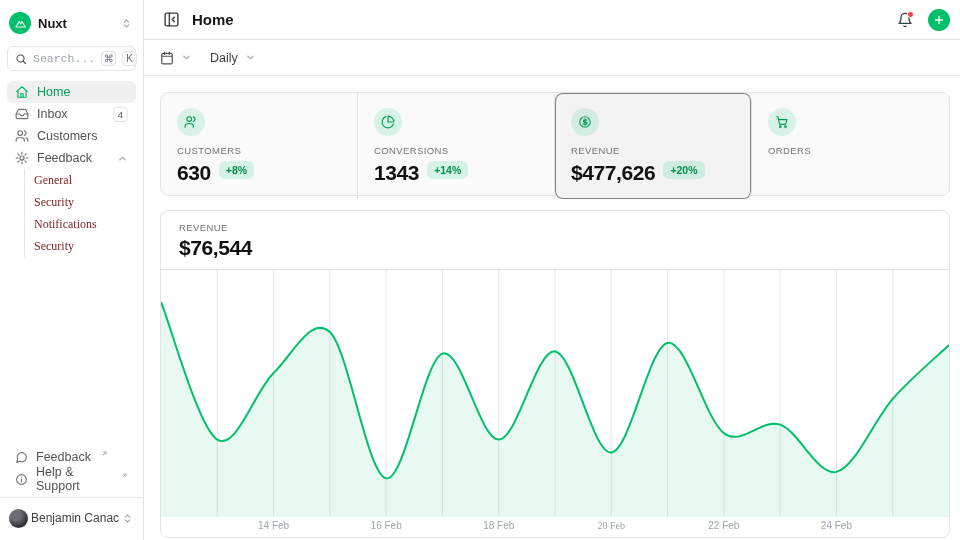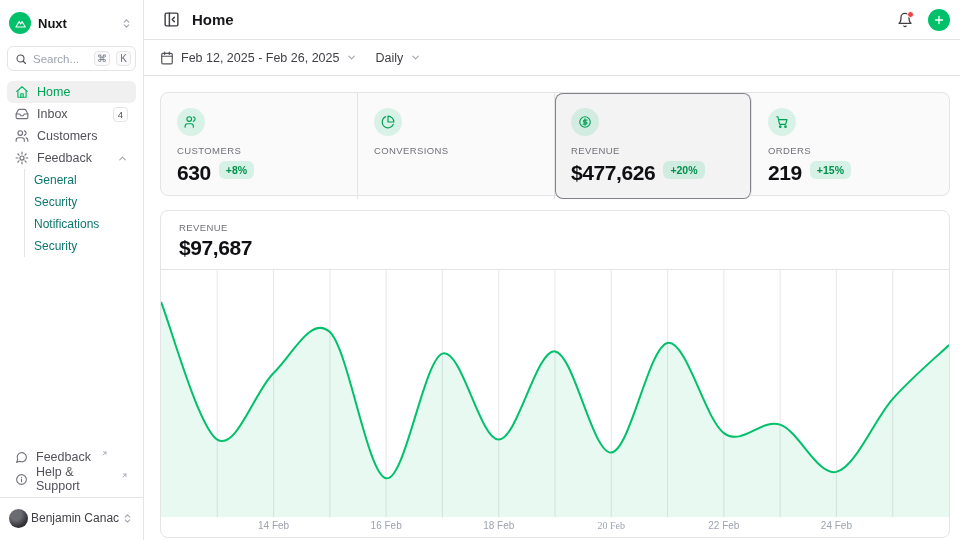--- a/index.html
+++ b/index.html
@@ -9,34 +9,34 @@
 
   
   .sidebar { width:144px; min-width:144px; height:540px; border-right:1px solid #e4e4e7;
     display:flex; flex-direction:column; justify-content:space-between; padding:8px 7px; background:#fff; }
   .team-row { display:flex; align-items:center; gap:7px; height:30px; padding:0 4px 0 2px; border-radius:6px; cursor:pointer; }
   .team-logo { width:22px; height:22px; border-radius:50%; background:#00c16a; display:flex; align-items:center; justify-content:center; flex:none; }
   .team-name { font-size:13px; font-weight:700; color:#18181b; flex:1; }
   .muted-ic { color:#9ca3af; display:flex; }
   .search-box { margin-top:8px; height:25px; border:1px solid #e4e4e7; border-radius:6px;
     display:flex; align-items:center; gap:6px; padding:0 4px 0 7px; background:#fff; cursor:text; }
-  .search-box .ph { flex:1; font-size:11.5px; color:#9ca3af; }
+  .search-box .ph { flex:1; font-size:11.5px; color:#9ca3af;font-family:Liberation Mono, monospace; }
   .kbd { font-size:10px; color:#6b7280; border:1px solid #e4e4e7; border-radius:4px;
     min-width:15px; height:15px; display:flex; align-items:center; justify-content:center; padding:0 2px; background:#fafafa; }
   nav { margin-top:10px; }
   .nav-item { display:flex; align-items:center; gap:8px; height:22px; padding:0 8px; border-radius:6px;
     font-size:12.5px; font-weight:500; color:#52525b; cursor:pointer; }
   .nav-item .ic { display:flex; color:#71717a; }
   .nav-item.active { background:#f0f0f1; color:#00a155; }
   .nav-item.active .ic { color:#00b561; }
   .nav-item .lbl { flex:1; }
   .mini-badge { font-size:9.5px; color:#52525b; border:1px solid #e4e4e7; border-radius:4px;
     min-width:15px; height:15px; display:flex; align-items:center; justify-content:center; background:#fff; }
   .sub-list { margin-left:17px; border-left:1px solid #e4e4e7; padding-left:9px; }
-  .sub-item { display:flex; align-items:center; height:22px; font-size:12px; color:#0f766e; cursor:pointer; border-radius:6px; }
+  .sub-item { display:flex; align-items:center; height:22px; font-size:12px; color:#7f1d1d; cursor:pointer; border-radius:6px;font-family:Liberation Serif, serif; }
   .sb-bottom .nav-item { height:22px; }
   .ext { color:#9ca3af; margin-left:2px; display:flex; align-self:flex-start; margin-top:4px; }
   .sb-divider { height:1px; background:#e4e4e7; margin:7px -10px 6px; }
   .user-row { display:flex; align-items:center; gap:3px; height:28px; padding:0 4px 0 2px; border-radius:6px; cursor:pointer; }
   .avatar { width:19px; height:19px; border-radius:50%; background:radial-gradient(circle at 35% 30%, #6b6b72 0 30%, #2e2e33 70%); flex:none; }
   .user-name { flex:1; font-size:12px; font-weight:500; color:#3f3f46; white-space:nowrap; }
 
   
   .main { flex:1; display:flex; flex-direction:column; min-width:0; }
   .topbar { height:40px; border-bottom:1px solid #e4e4e7; display:flex; align-items:center; padding:0 10px 0 14px; gap:8px; }
@@ -248,21 +248,20 @@
     <div class="toolbar">
       <button class="tool-btn">
         <span class="cal">
           <svg width="14" height="14" viewBox="0 0 24 24" fill="none" stroke="currentColor" stroke-width="2" stroke-linecap="round" stroke-linejoin="round">
               <rect x="3" y="4" width="18" height="18" rx="2"></rect>
               <line x1="8" y1="2" x2="8" y2="6"></line>
               <line x1="16" y1="2" x2="16" y2="6"></line>
               <line x1="3" y1="9" x2="21" y2="9"></line>
             </svg>
         </span>
-        <span>Feb 12, 2025 - Feb 26, 2025</span>
         <span class="chev">
           <svg width="11" height="11" viewBox="0 0 24 24" fill="none" stroke="currentColor" stroke-width="2.2" stroke-linecap="round" stroke-linejoin="round">
               <path d="m6 9 6 6 6-6"></path>
             </svg>
         </span>
       </button>
       <button class="tool-btn">
         <span>Daily</span>
         <span class="chev">
           <svg width="11" height="11" viewBox="0 0 24 24" fill="none" stroke="currentColor" stroke-width="2.2" stroke-linecap="round" stroke-linejoin="round">
@@ -291,20 +290,24 @@
         </div>
 
         <div class="stat-card">
           <div class="stat-ic">
             <svg width="14" height="14" viewBox="0 0 24 24" fill="none" stroke="currentColor" stroke-width="2" stroke-linecap="round" stroke-linejoin="round">
                 <path d="M21.21 15.89A10 10 0 1 1 8 2.83"></path>
                 <path d="M22 12A10 10 0 0 0 12 2v10z"></path>
               </svg>
           </div>
           <div class="stat-label">CONVERSIONS</div>
+          <div class="stat-value-row">
+            <span class="stat-value">1343</span>
+            <span class="delta-badge">+14%</span>
+          </div>
         </div>
 
         <div class="stat-card selected">
           <div class="stat-ic">
             <svg width="14" height="14" viewBox="0 0 24 24" fill="none" stroke="currentColor" stroke-width="2" stroke-linecap="round" stroke-linejoin="round">
                 <circle cx="12" cy="12" r="9"></circle>
                 <path d="M15.4 8.8h-4.3a1.7 1.7 0 1 0 0 3.4h2.6a1.7 1.7 0 1 1 0 3.4H8.6"></path>
                 <path d="M12 6.5v11"></path>
               </svg>
           </div>
@@ -317,31 +320,27 @@
 
         <div class="stat-card">
           <div class="stat-ic">
             <svg width="14" height="14" viewBox="0 0 24 24" fill="none" stroke="currentColor" stroke-width="2" stroke-linecap="round" stroke-linejoin="round">
                 <circle cx="9" cy="20" r="1.4"></circle>
                 <circle cx="18" cy="20" r="1.4"></circle>
                 <path d="M3 3h2l2.5 11.6a1.8 1.8 0 0 0 1.8 1.4h7.6a1.8 1.8 0 0 0 1.75-1.4L20.5 8H6.1"></path>
               </svg>
           </div>
           <div class="stat-label">ORDERS</div>
-          <div class="stat-value-row">
-            <span class="stat-value">219</span>
-            <span class="delta-badge">+15%</span>
-          </div>
         </div>
       </div>
 
       <div class="chart-card">
         <div class="chart-head">
           <div class="chart-label">REVENUE</div>
-          <div class="chart-value">$97,687</div>
+          <div class="chart-value">$76,544</div>
         </div>
         <div class="plot">
           <svg id="chart-svg" viewBox="0 0 790 247" preserveAspectRatio="none">
               <g stroke="#e7e7ea" stroke-width="1">
                 <line x1="56.4" y1="0" x2="56.4" y2="247"></line>
                 <line x1="112.9" y1="0" x2="112.9" y2="247"></line>
                 <line x1="169.3" y1="0" x2="169.3" y2="247"></line>
                 <line x1="225.7" y1="0" x2="225.7" y2="247"></line>
                 <line x1="282.1" y1="0" x2="282.1" y2="247"></line>
                 <line x1="338.6" y1="0" x2="338.6" y2="247"></line>

